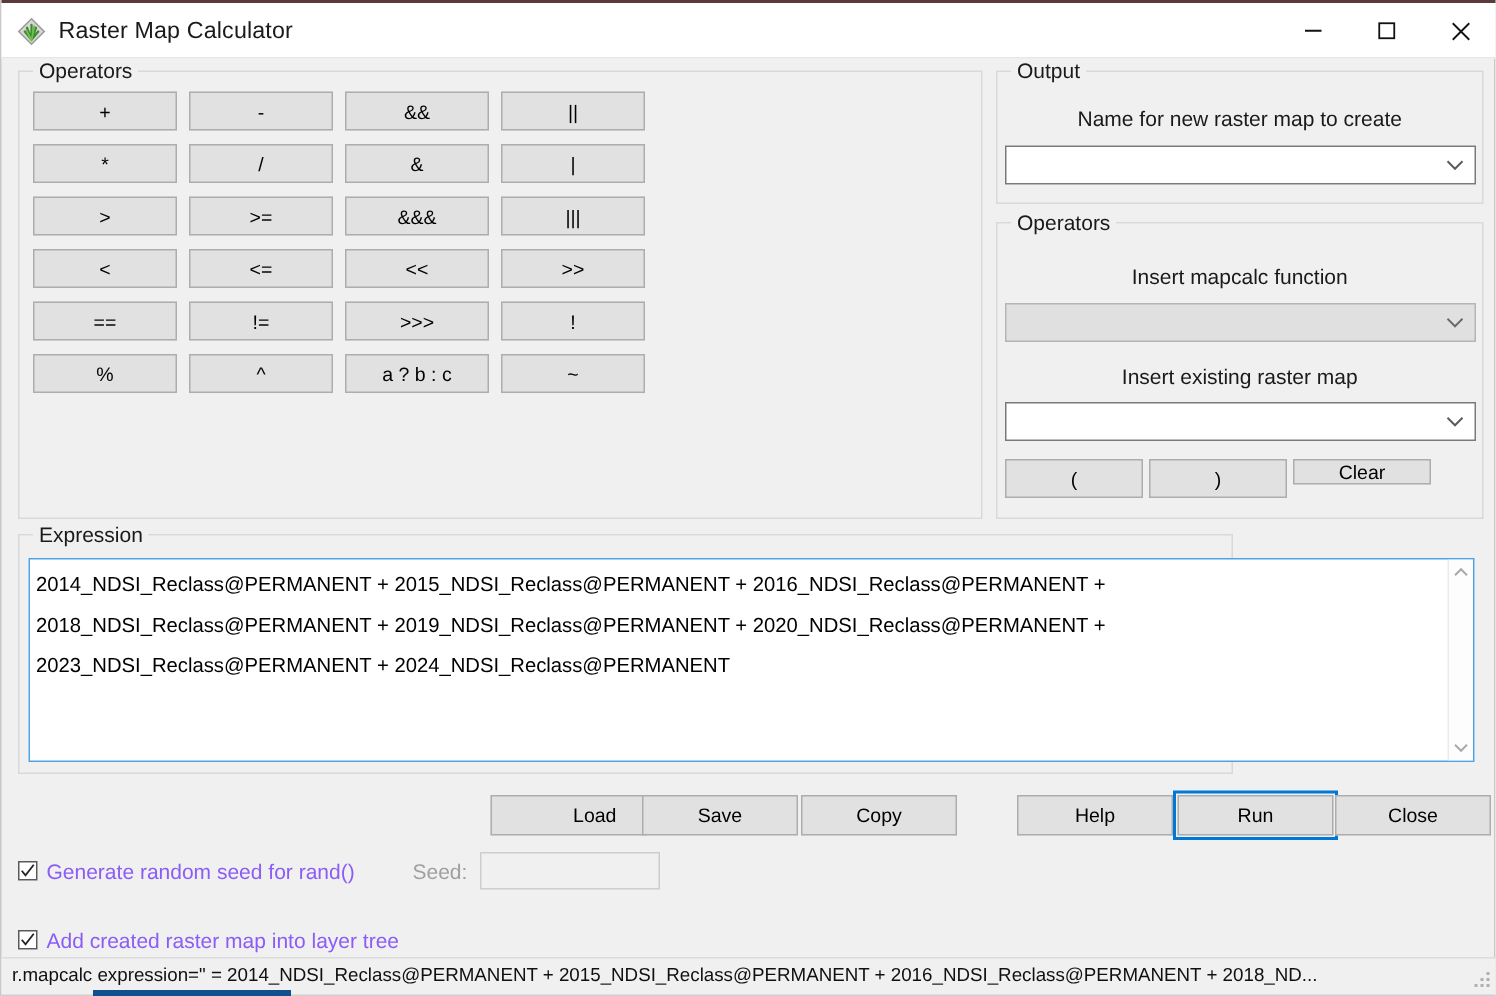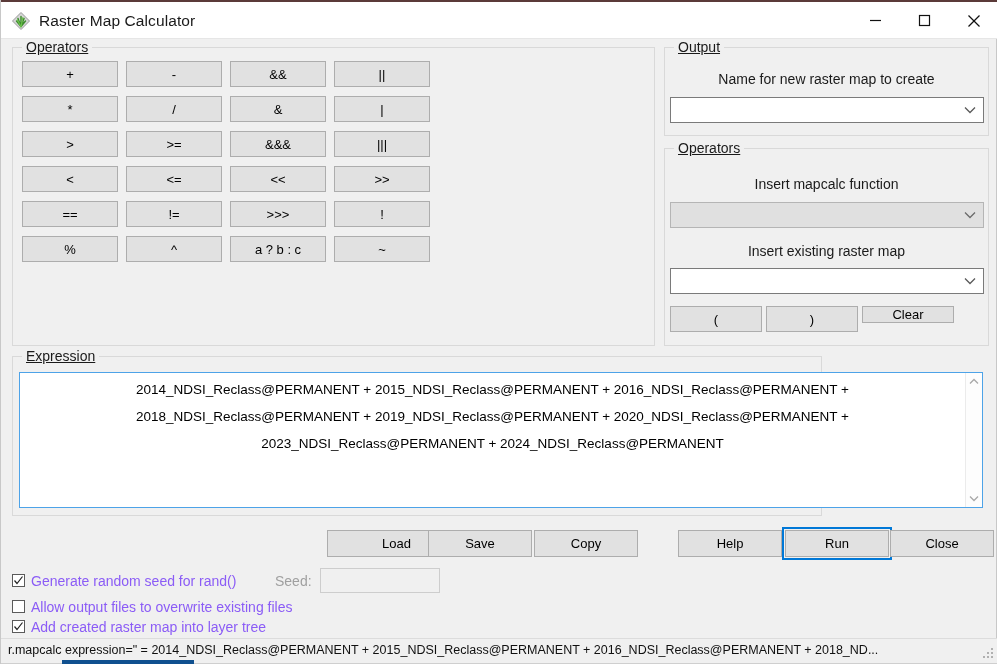--- a/index.html
+++ b/index.html
@@ -60,21 +60,20 @@
     border-radius: 0;
   }
   .group-label {
     position: absolute;
     top: -9px; left: 9px;
     background: #f0f0f0;
     padding: 0 4px;
     font-size: 14px;
     color: #1a1a1a;
     white-space: nowrap;
-    text-decoration: underline;
   }
 
   
   #operators-group { left: 11px; top: 47px; width: 643px; height: 299px; }
   .op-grid {
     position: absolute; left: 9px; top: 13px;
     display: grid;
     grid-template-columns: repeat(4, 96px);
     grid-template-rows: repeat(6, 26px);
     column-gap: 8px; row-gap: 9px;
@@ -116,21 +115,21 @@
   }
   .combo .chev {
     width: 26px; display: flex;
     align-items: center; justify-content: center;
   }
 
   
   #operands-group { left: 663px; top: 148px; width: 325px; height: 198px; }
 
   
-  #expression-group { left: 11px; top: 356px; width: 810px; height: 160px; text-align: center; }
+  #expression-group { left: 11px; top: 356px; width: 810px; height: 160px; }
   .expr-box {
     position: absolute;
     left: 6px; top: 15px;
     width: 964px; height: 136px;
     background: #ffffff;
     border: 1px solid #4da3e8;
     display: flex;
     overflow: hidden;
   }
   .expr-text {
@@ -368,24 +367,20 @@
     <span class="chk">
       <svg width="11" height="11" viewBox="0 0 11 11">
           <polyline points="1.5,5.5 4,8.5 9.5,1.5" fill="none" stroke="#222" stroke-width="1.2"></polyline>
         </svg>
     </span>
     <span class="chk-label">Generate random seed for rand()</span>
   </div>
   <div class="seed-label" style="left:274px; top:573px;">Seed:</div>
   <div class="seed-input" style="left:319px; top:568px; width:120px;"></div>
 
-  <div class="chk-row" style="left:11px; top:597px;">
-    <span class="chk"></span>
-    <span class="chk-label">Allow output files to overwrite existing files</span>
-  </div>
 
   <div class="chk-row" style="left:11px; top:617px;">
     <span class="chk">
       <svg width="11" height="11" viewBox="0 0 11 11">
           <polyline points="1.5,5.5 4,8.5 9.5,1.5" fill="none" stroke="#222" stroke-width="1.2"></polyline>
         </svg>
     </span>
     <span class="chk-label">Add created raster map into layer tree</span>
   </div>
 

